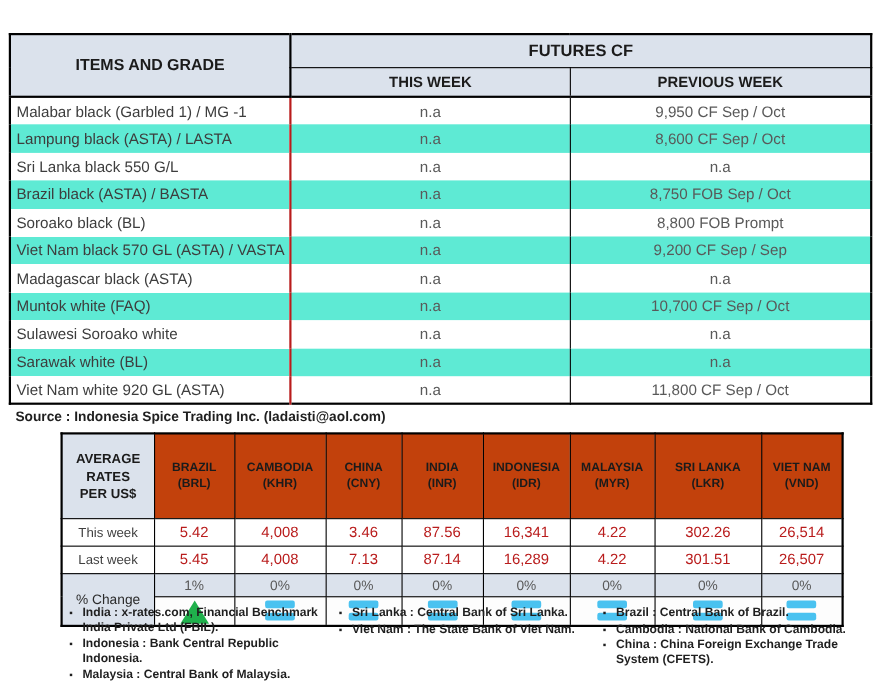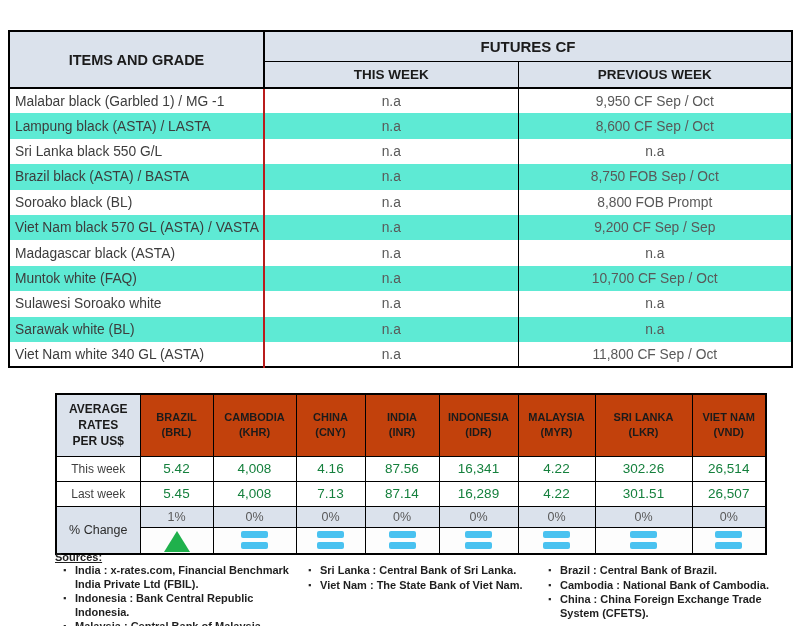--- a/index.html
+++ b/index.html
@@ -70,33 +70,33 @@
     border-collapse: collapse;
     table-layout: fixed;
   }
   table.rates { border: 2.5px solid #000; }
   .rates th, .rates td { border: 1.5px solid #000; vertical-align: middle; text-align: center; }
   .rates th.corner {
     background: #dbe2ec;
     font-size: 12px;
     font-weight: bold;
     color: #1b1b1b;
-    height: 62px;
+    height: 77px;
     line-height: 16px;
     padding: 0 8px;
   }
   .rates th.country-head {
     background: #c2410c;
     font-size: 11px;
     font-weight: bold;
     color: #1b1b1b;
     line-height: 15px;
   }
   .rates td.row-label { font-size: 12px; color: #3f3f3f; background: #fff; height: 25px; }
-  .rates td.rate-val { font-size: 13.5px; color: #15803d; background: #fff; height: 25px; }
+  .rates td.rate-val { font-size: 13.5px; color: #b91c1c; background: #fff; height: 25px; }
   .rates td.pct-label {
     background: #dbe2ec;
     font-size: 12.5px;
     color: #2c2c2c;
   }
   .rates td.pct-val { background: #dbe2ec; font-size: 12.5px; color: #595959; height: 21px; }
   .rates td.indicator { background: #fdfdfd; height: 27px; }
 
   
   .icon-triangle {
@@ -202,27 +202,28 @@
         <td class="item">Sulawesi Soroako white</td>
         <td class="val tw">n.a</td>
         <td class="val">n.a</td>
       </tr>
       <tr class="alt">
         <td class="item">Sarawak  white (BL)</td>
         <td class="val tw">n.a</td>
         <td class="val">n.a</td>
       </tr>
       <tr>
-        <td class="item">Viet Nam white 340 GL (ASTA)</td>
+        <td class="item">Viet Nam white 920 GL (ASTA)</td>
         <td class="val tw">n.a</td>
         <td class="val">11,800 CF Sep / Oct</td>
       </tr>
     </tbody>
   </table>
 
+  <div class="source-note">Source : Indonesia Spice Trading Inc. (ladaisti@aol.com)</div>
 
   <table class="rates">
     <colgroup>
       <col style="width:84px">
         <col style="width:73px">
         <col style="width:83px">
         <col style="width:69px">
       <col style="width:74px">
         <col style="width:79px">
         <col style="width:77px">
@@ -264,21 +265,21 @@
           <div>VIET NAM</div>
           <div>(VND)</div>
         </th>
       </tr>
     </thead>
     <tbody>
       <tr>
         <td class="row-label">This week</td>
         <td class="rate-val">5.42</td>
         <td class="rate-val">4,008</td>
-        <td class="rate-val">4.16</td>
+        <td class="rate-val">3.46</td>
         <td class="rate-val">87.56</td>
         <td class="rate-val">16,341</td>
         <td class="rate-val">4.22</td>
         <td class="rate-val">302.26</td>
         <td class="rate-val">26,514</td>
       </tr>
       <tr>
         <td class="row-label">Last week</td>
         <td class="rate-val">5.45</td>
         <td class="rate-val">4,008</td>
@@ -352,21 +353,20 @@
           <div class="icon-equals">
               <div class="bar"></div>
               <div class="bar"></div>
             </div>
         </td>
       </tr>
     </tbody>
   </table>
 
   <div class="sources">
-    <div class="sources-title">Sources:</div>
     <div class="sources-cols">
       <div class="src-col c1">
         <div class="src-item">
           <span class="bullet">▪</span>
           <span class="txt">India : x-rates.com, Financial Benchmark India Private Ltd (FBIL).</span>
         </div>
         <div class="src-item">
           <span class="bullet">▪</span>
           <span class="txt">Indonesia : Bank Central Republic Indonesia.</span>
         </div>

